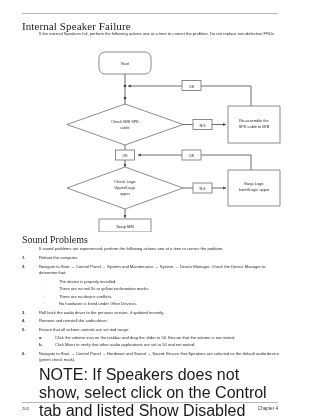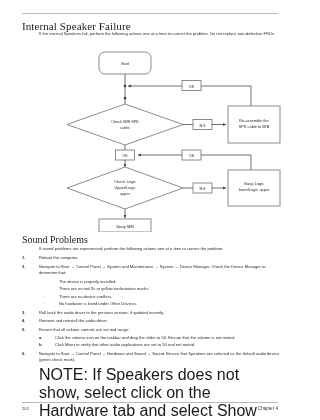--- a/index.html
+++ b/index.html
@@ -335,21 +335,21 @@
     </div>
 
     <div class="li">
       <span class="num">6.</span>
       <span class="body">
         <span>Navigate to </span><b>Start</b><span> → </span><b>Control Panel</b><span> → </span><b>Hardware and Sound</b><span> → </span><b>Sound</b><span>. Ensure that Speakers are selected as the default audio device (green check mark).</span>
       </span>
     </div>
 
     <div class="note">
-      <b>NOTE:</b><span> If Speakers does not show, select click on the </span><b>Hardware</b><span> tab and select </span><b>Show Disabled Devices</b>
+      <b>NOTE:</b><span> If Speakers does not show, select click on the </span><b>Control</b><span> tab and listed </span><b>Show Disabled Devices</b>
     </div>
 
   </div>
 
   <div class="footer-rule"></div>
   <div class="footer-left">202</div>
   <div class="footer-right">Chapter 4</div>
 
 </div>
 

